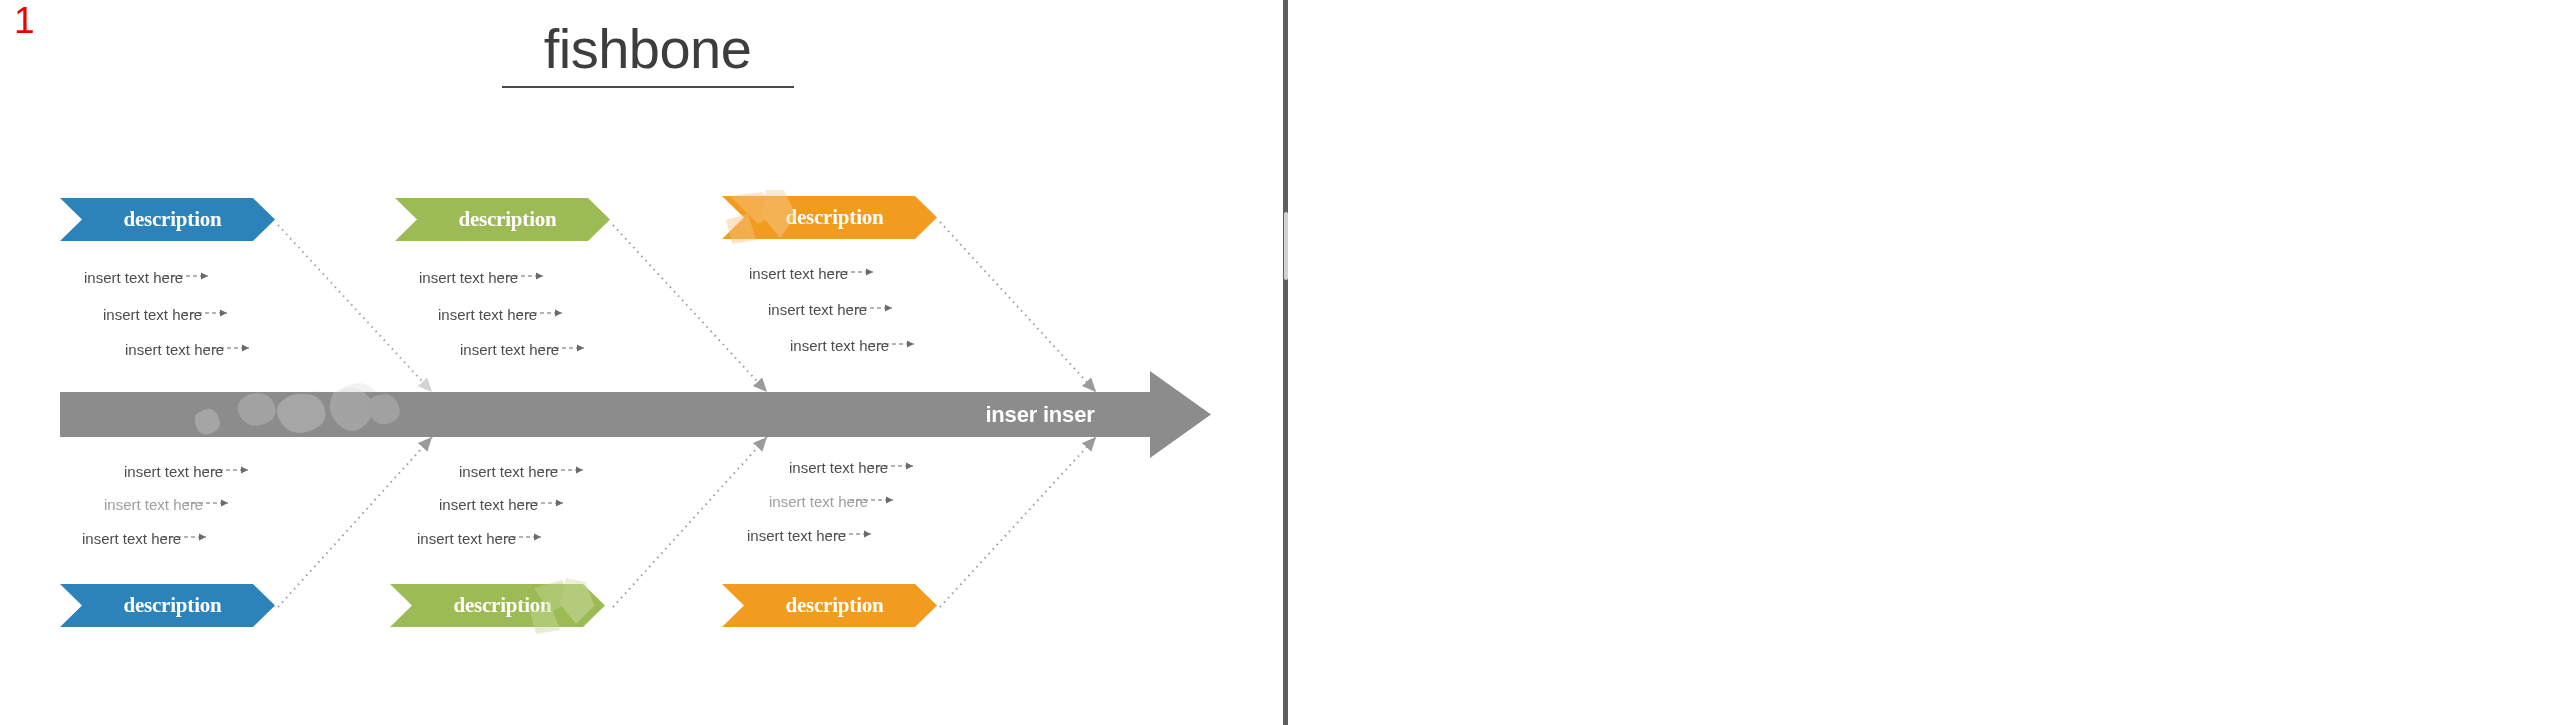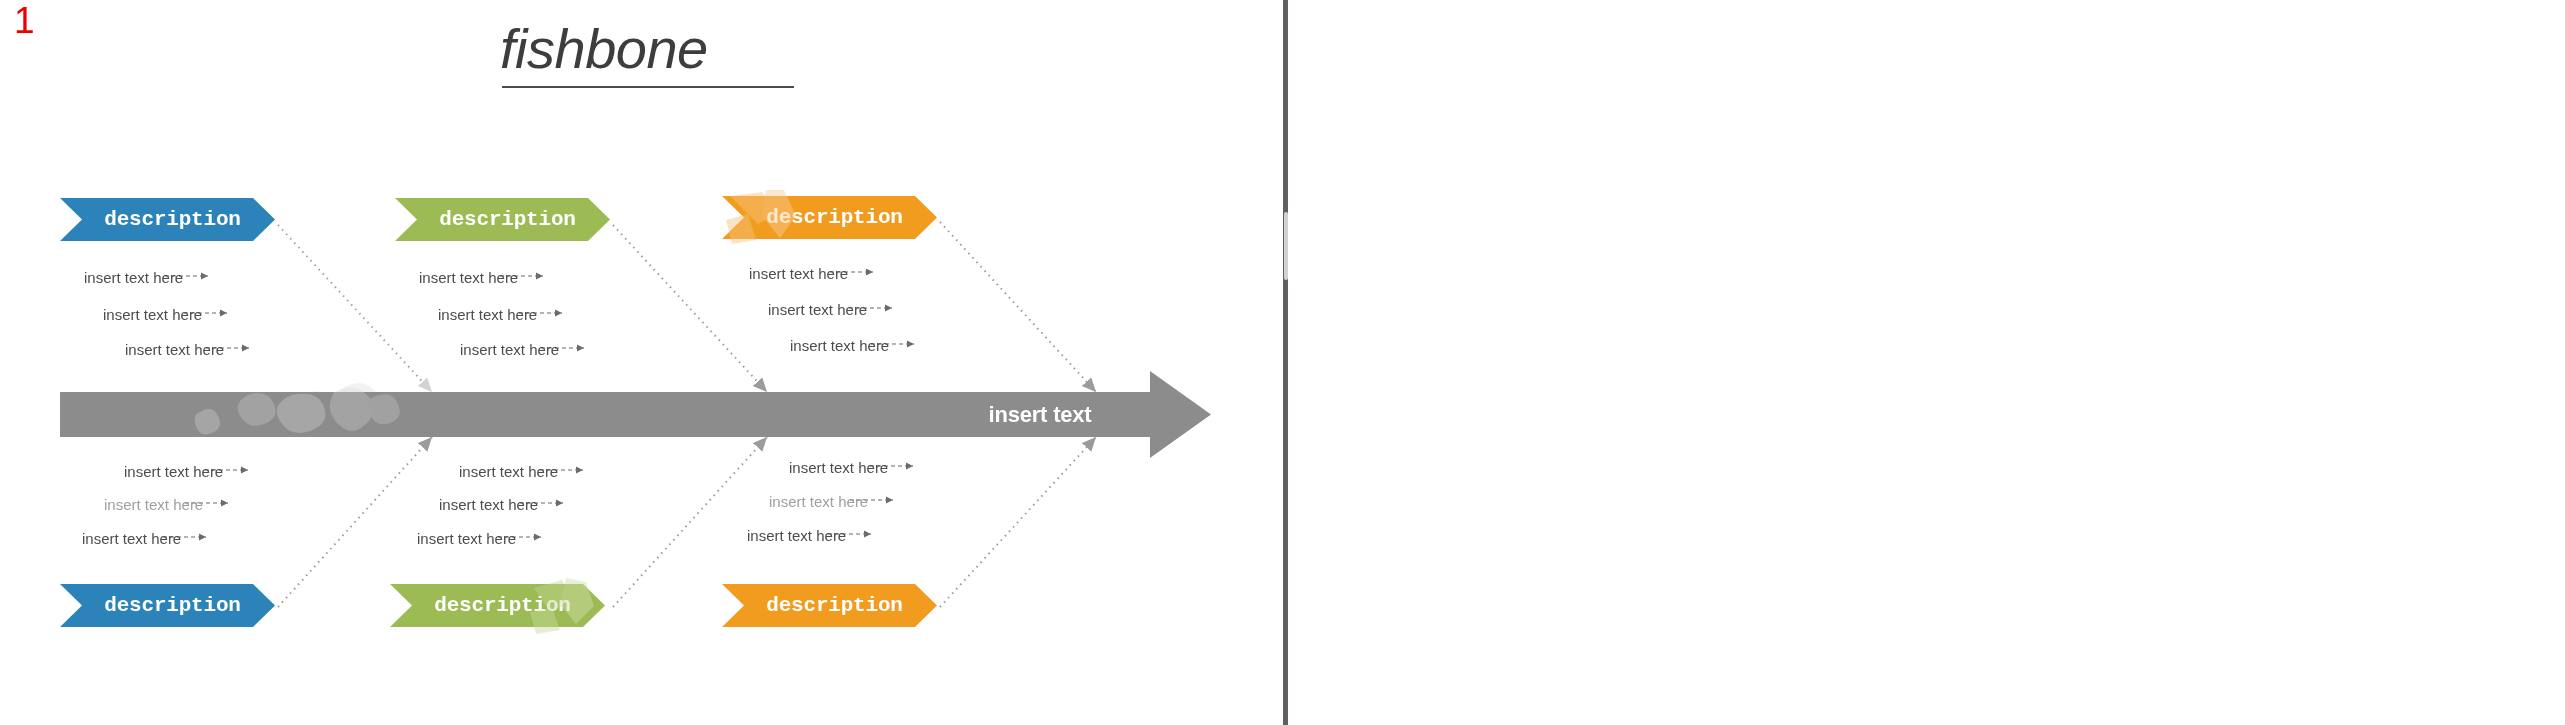--- a/index.html
+++ b/index.html
@@ -58,21 +58,21 @@
     font-family: "Liberation Sans", sans-serif;
     font-weight: 400;
   }
 
   
   #title-block {
     position: absolute;
     left: 500px;
     top: 18px;
     width: 295px;
-    font-style: italic;
+    text-align: center;
   }
   #title-text {
     font-size: 56px;
     line-height: 62px;
     color: #3d3d3d;
     font-family: "Liberation Sans", sans-serif;
     font-weight: 400;
     letter-spacing: -0.5px;
   }
   #title-rule {
@@ -88,21 +88,21 @@
   
   .banner {
     position: absolute;
     height: 43px;
     display: flex;
     align-items: center;
     justify-content: center;
     color: #ffffff;
     font-size: 21px;
     font-weight: bold;
-    font-family: Liberation Mono, monospace;
+    font-family: Liberation Serif, serif;
     letter-spacing: -0.2px;
     clip-path: polygon(0 0, calc(100% - 22px) 0, 100% 50%, calc(100% - 22px) 100%, 0 100%, 22px 50%);
     -webkit-clip-path: polygon(0 0, calc(100% - 22px) 0, 100% 50%, calc(100% - 22px) 100%, 0 100%, 22px 50%);
     width: 215px;
   }
   .banner .banner-label { position: relative; z-index: 2; padding-left: 10px; }
 
   
   .wm {
     position: absolute;
@@ -194,21 +194,21 @@
     <line x1="520" y1="503" x2="563" y2="503" stroke="#6b6b6b" stroke-width="1.2" stroke-dasharray="4 3" marker-end="url(#smallArrow)"></line>
     <line x1="498" y1="537" x2="541" y2="537" stroke="#6b6b6b" stroke-width="1.2" stroke-dasharray="4 3" marker-end="url(#smallArrow)"></line>
 
     <line x1="870" y1="466" x2="913" y2="466" stroke="#6b6b6b" stroke-width="1.2" stroke-dasharray="4 3" marker-end="url(#smallArrow)"></line>
     <line x1="850" y1="500" x2="893" y2="500" stroke="#6b6b6b" stroke-width="1.2" stroke-dasharray="4 3" marker-end="url(#smallArrow)"></line>
     <line x1="828" y1="534" x2="871" y2="534" stroke="#6b6b6b" stroke-width="1.2" stroke-dasharray="4 3" marker-end="url(#smallArrow)"></line>
   </svg>
 
   <div style="position:absolute;left:1040px;top:402px;transform:translateX(-50%);
               font-size:22px;font-weight:bold;color:#ffffff;
-              font-family:'Liberation Sans',sans-serif;letter-spacing:-0.2px;">insert text</div>
+              font-family:'Liberation Sans',sans-serif;letter-spacing:-0.2px;">inser inser</div>
 
   <div class="banner" style="left:60px; top:198px; background:#2b83b9;">
     <span class="banner-label">description</span>
   </div>
 
   <div class="banner" style="left:395px; top:198px; background:#9cbb54;">
     <span class="banner-label">description</span>
   </div>
 
   <div class="banner" style="left:722px; top:196px; background:#f19b1f;">

